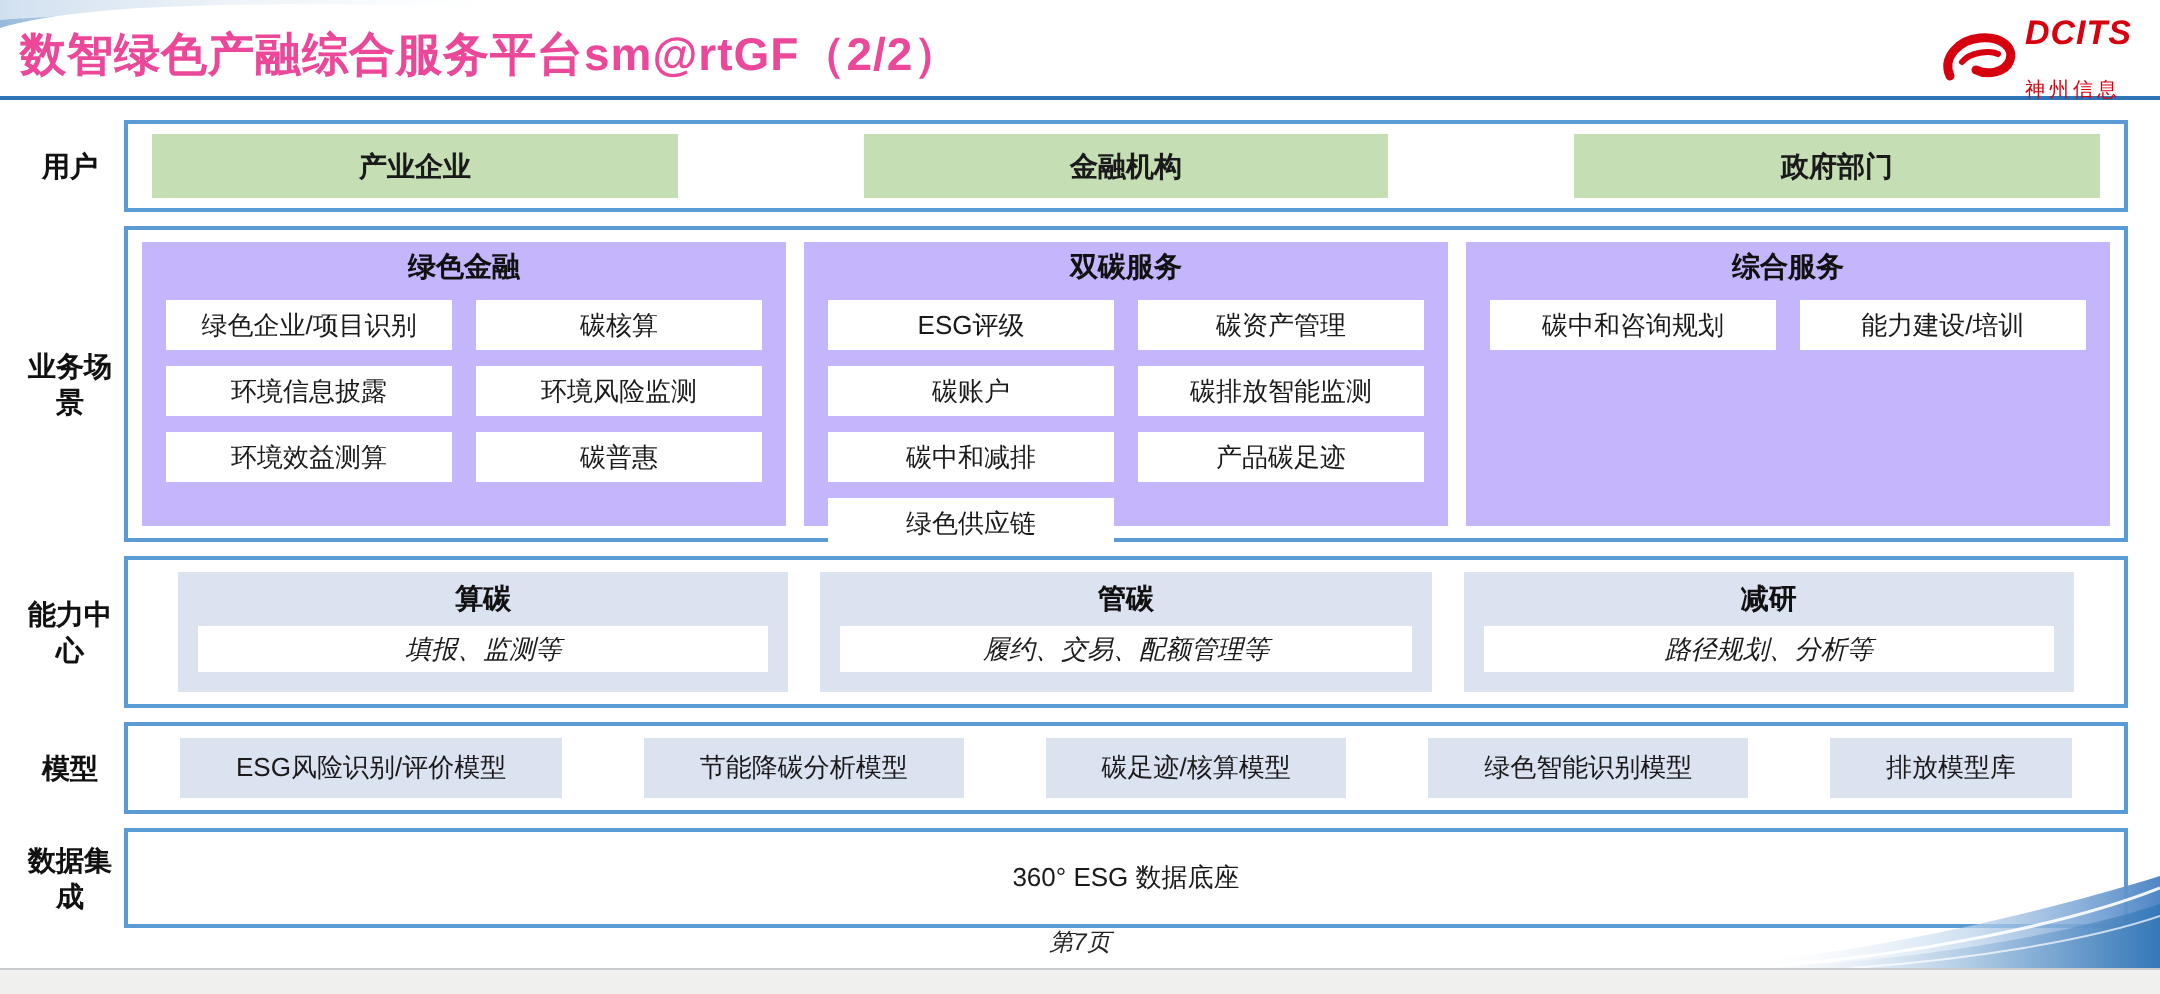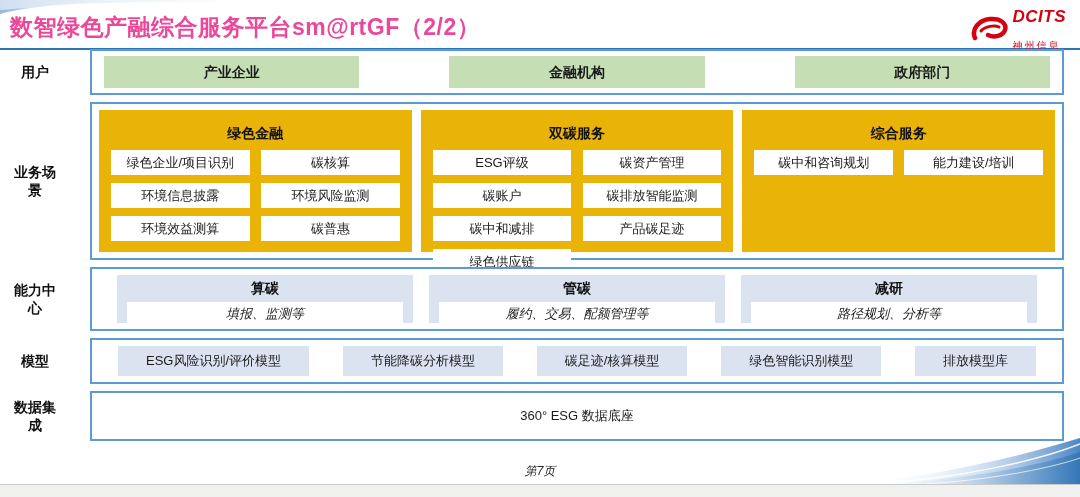--- a/index.html
+++ b/index.html
@@ -10,38 +10,38 @@
   .top-wave { position:absolute; left:0; top:0; width:270px; height:14px; }
   .title { position:absolute; left:10px; top:12px; font-size:23px; font-weight:bold; color:#ec4899; letter-spacing:0.5px; }
   .title-underline { position:absolute; left:0; top:48px; width:1080px; height:2px; background:#2E74B5; }
   .logo { position:absolute; right:14px; top:8px; display:flex; align-items:center; gap:4px; }
   .logo-swoosh { width:40px; height:30px; }
   .logo-text { display:flex; flex-direction:column; line-height:1; }
   .logo-brand { color:#D7000F; font-weight:bold; font-style:italic; font-size:17px; letter-spacing:0.5px; }
   .logo-sub { color:#D7000F; font-size:10px; letter-spacing:2px; margin-top:16px; }
 
   
-  .content { position:absolute; left:8px; right:16px; top:49px; display:flex; flex-direction:column; gap:7px; }
+  .content { position:absolute; left:8px; right:16px; top:60px; display:flex; flex-direction:column; gap:7px; }
   .row { display:flex; }
   .row-label { width:54px; display:flex; align-items:center; justify-content:center; text-align:center; font-weight:bold; font-size:14px; color:#111; line-height:1.3; padding:0 4px; }
-  .row-box { flex:1; border:2px solid #5B9BD5; background:#fff;margin-left:28px; }
+  .row-box { flex:1; border:2px solid #5B9BD5; background:#fff; }
 
   
   .users-box { height:46px; display:flex; align-items:center; justify-content:space-between; padding:0 12px; }
   .user-item { width:27%; height:32px; line-height:32px; text-align:center; background:#C5DEB4; font-weight:bold; font-size:14px; color:#1a1a1a; }
 
   
   .scen-box { height:158px; display:flex; gap:9px; padding:6px 7px; }
-  .scol { flex:1; background:#eab308; padding:12px 12px; }
+  .scol { flex:1; background:#c4b5fd; padding:1px 12px; }
   .scol-title { text-align:center; font-weight:bold; font-size:14px; color:#111; margin:3px 0 7px; }
   .scol-items { display:flex; flex-wrap:wrap; justify-content:space-between; }
   .sitem { width:48%; height:25px; line-height:25px; text-align:center; background:#fff; font-size:13px; color:#1a1a1a; margin-bottom:8px; white-space:nowrap; overflow:hidden; }
 
   
-  .cap-box { height:64px; display:flex; gap:16px; padding:6px 25px; }
+  .cap-box { height:76px; display:flex; gap:16px; padding:6px 25px; }
   .cap { flex:1; background:#DBE2F0; padding:3px 10px 6px; }
   .cap-title { text-align:center; font-weight:bold; font-size:14px; color:#111; margin:2px 0 4px; }
   .cap-desc { background:#fff; height:23px; line-height:23px; text-align:center; font-style:italic; font-size:13px; color:#1a1a1a; }
 
   
   .model-box { height:46px; display:flex; align-items:center; justify-content:space-between; padding:4px 26px; }
   .model-item { background:#DBE2F0; height:30px; line-height:30px; text-align:center; font-size:13px; color:#1a1a1a; padding:0 28px; white-space:nowrap; }
 
   
   .data-box { height:50px; padding:23px 9px; }

